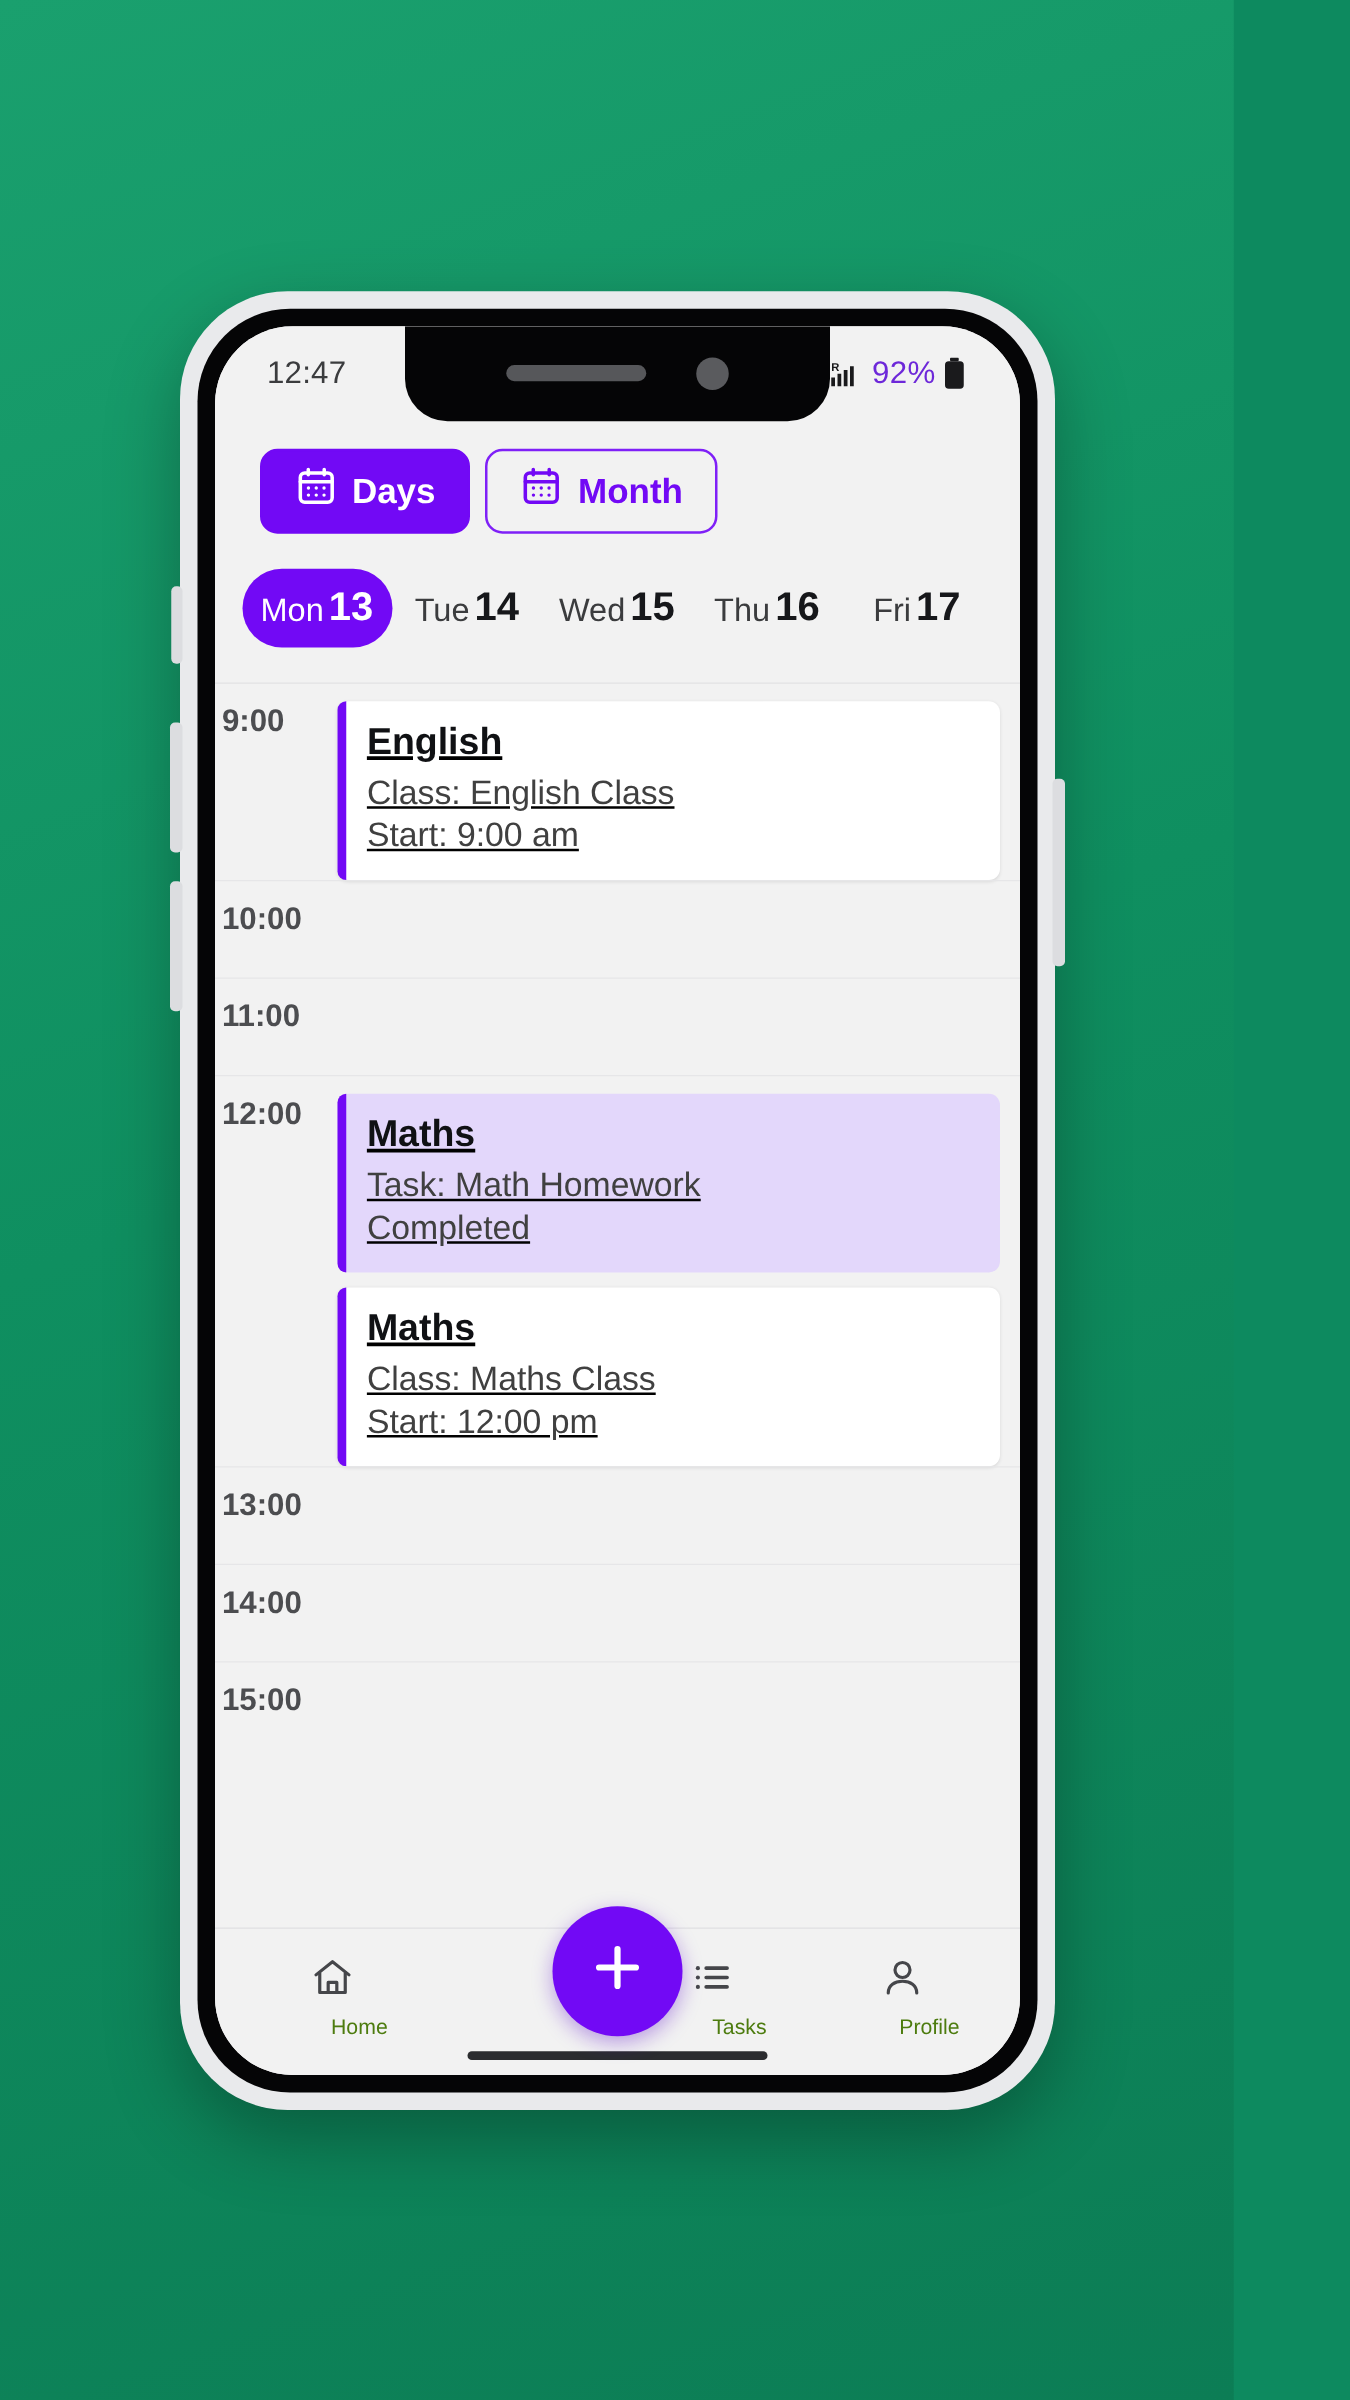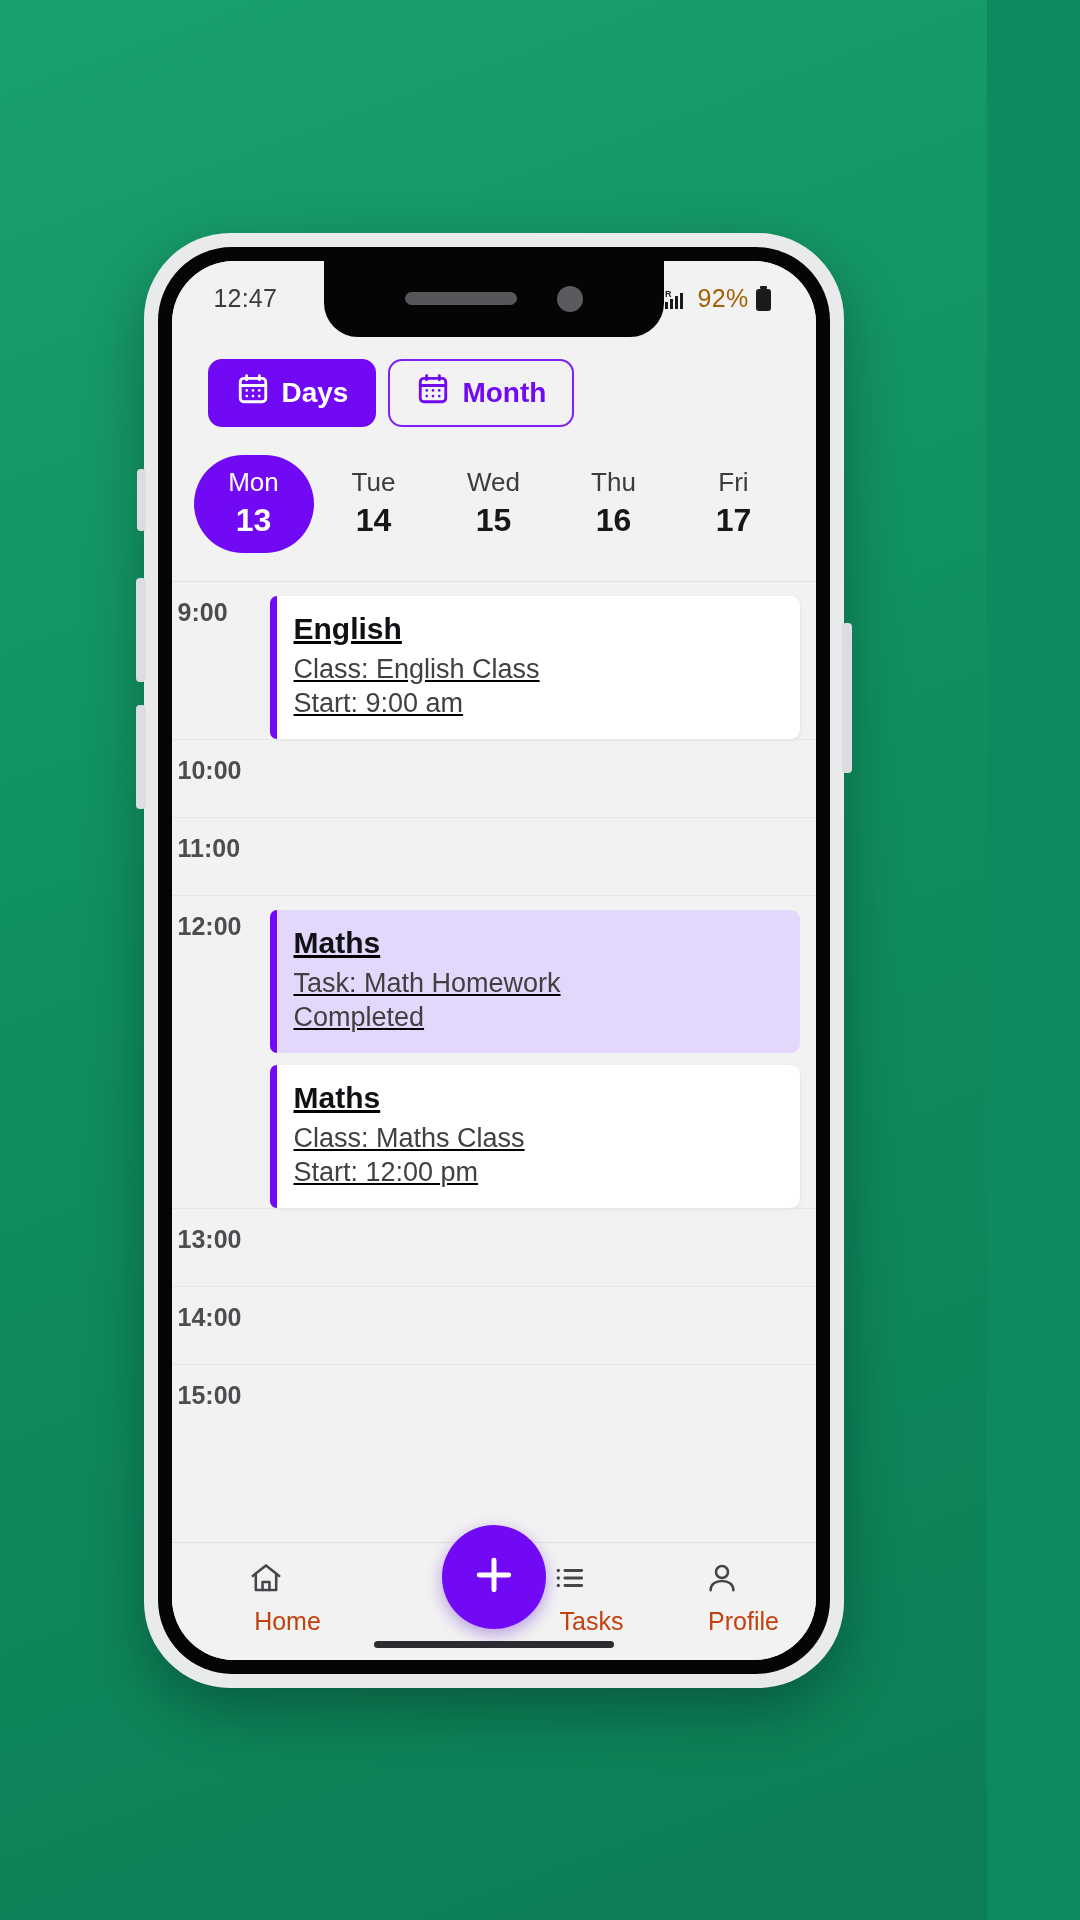--- a/index.html
+++ b/index.html
@@ -64,21 +64,21 @@
     padding: 0 44px 0 42px;
     background: #f2f2f2;
     position: relative; z-index: 30;
   }
   .status-time {
     font-size: 25px; color: #3b3c3e; letter-spacing: .2px;
     font-family: "Liberation Sans", sans-serif;
   }
   .status-right { display: flex; align-items: center; gap: 6px; }
   .status-right svg { display: block; }
-  .battery-pct { font-size: 25px; color: #a16207; margin-left: 4px; letter-spacing: .3px; }
+  .battery-pct { font-size: 25px; color: #6d28d9; margin-left: 4px; letter-spacing: .3px; }
 
   
   .view-toggle {
     display: flex; gap: 12px;
     padding: 22px 36px 12px 36px;
     background: #f2f2f2;
   }
   .vt-btn {
     display: flex; align-items: center; gap: 12px;
     height: 68px; padding: 0 26px;
@@ -93,22 +93,22 @@
     background: transparent; color: #7209f5; border: 2.5px solid #7f20f7;
   }
   .vt-btn svg { flex: 0 0 auto; }
 
   
   .week-strip {
     display: flex; background: #f2f2f2;
     padding: 16px 22px 28px 22px;
   }
   .day-cell {
-    flex: 1 1 0; display: flex; flex-direction: column;
-    align-items: center; justify-content: center;
+    flex: 1 1 0; display: flex; flex-direction: row;
+    align-items: flex-end; justify-content: center;
     gap: 4px; padding: 12px 0 14px 0;
     border-radius: 999px; cursor: pointer;
   }
   .day-cell.selected { background: #7209f5; }
   .day-name { font-size: 26px; color: #3b3c3e; }
   .day-num  { font-size: 32px; font-weight: bold; color: #16171a; }
   .day-cell.selected .day-name,
   .day-cell.selected .day-num { color: #ffffff; }
 
   
@@ -162,21 +162,21 @@
     border-top: 1px solid #e0e0e2;
     display: flex; align-items: center;
     padding: 0 18px 14px 18px;
   }
   .nav-item {
     flex: 1 1 0; display: flex; flex-direction: column;
     align-items: center; justify-content: center; gap: 7px;
     cursor: pointer; padding-top: 8px;
   }
   .nav-item.spacer { visibility: hidden; }
-  .nav-label { font-size: 25px; color: #c2410c; margin-left: 44px; }
+  .nav-label { font-size: 17px; color: #4d7c0f; margin-left: 44px; }
   .fab {
     position: absolute; left: 50%; top: -18px;
     transform: translateX(-50%);
     width: 104px; height: 104px; border-radius: 50%;
     background: #7209f5;
     display: flex; align-items: center; justify-content: center;
     box-shadow: 0 5px 16px rgba(90,10,200,.38);
     cursor: pointer; z-index: 20;
   }
   .home-indicator {

